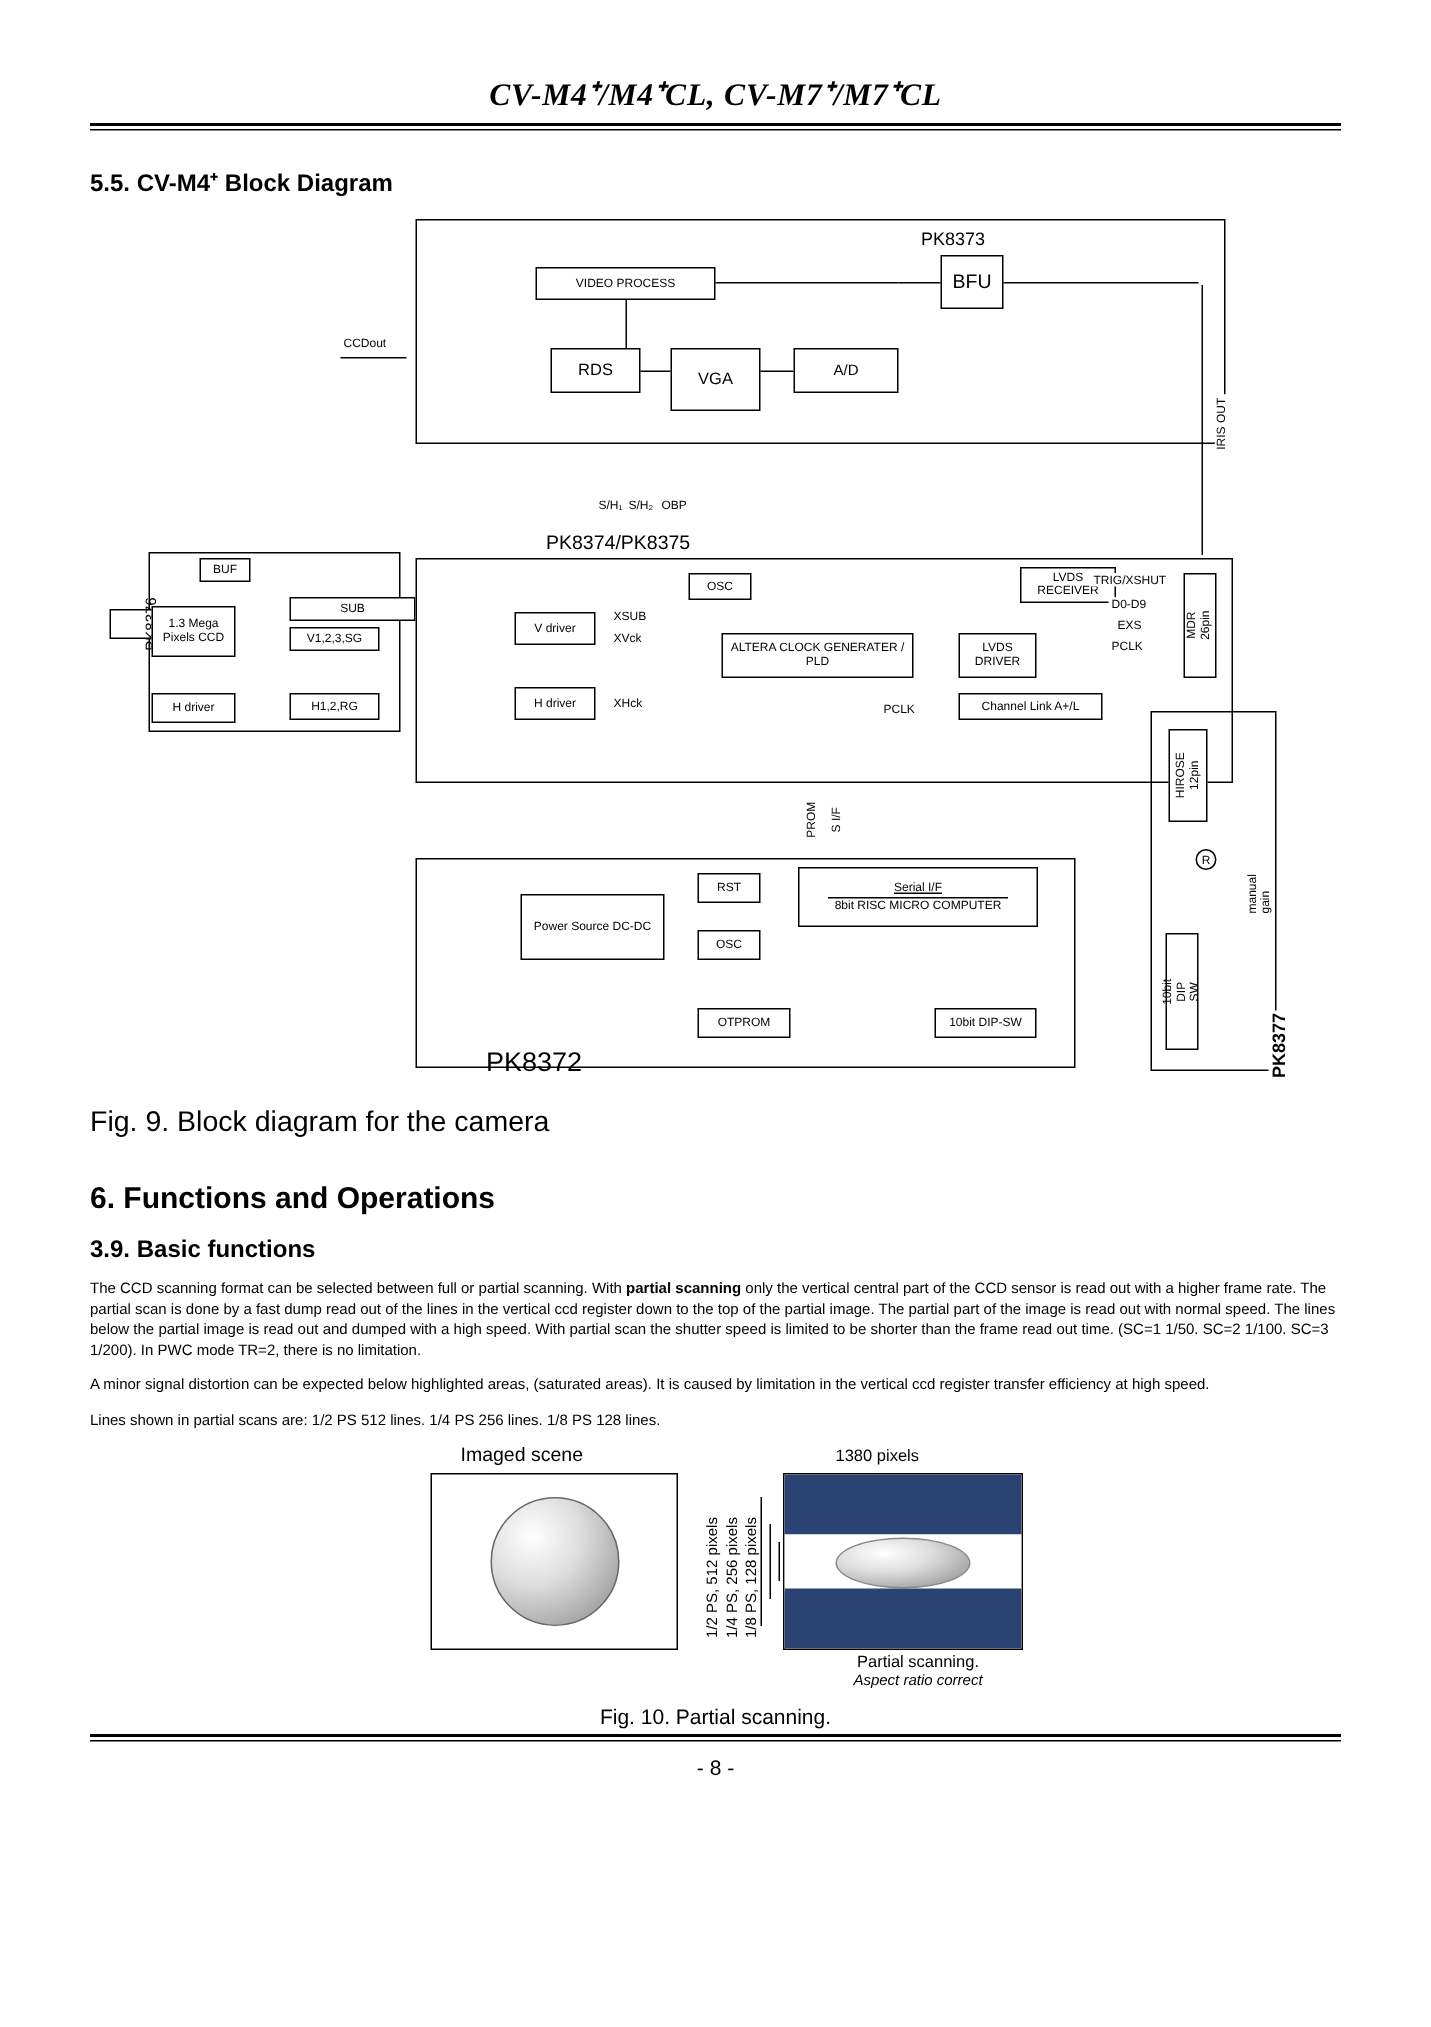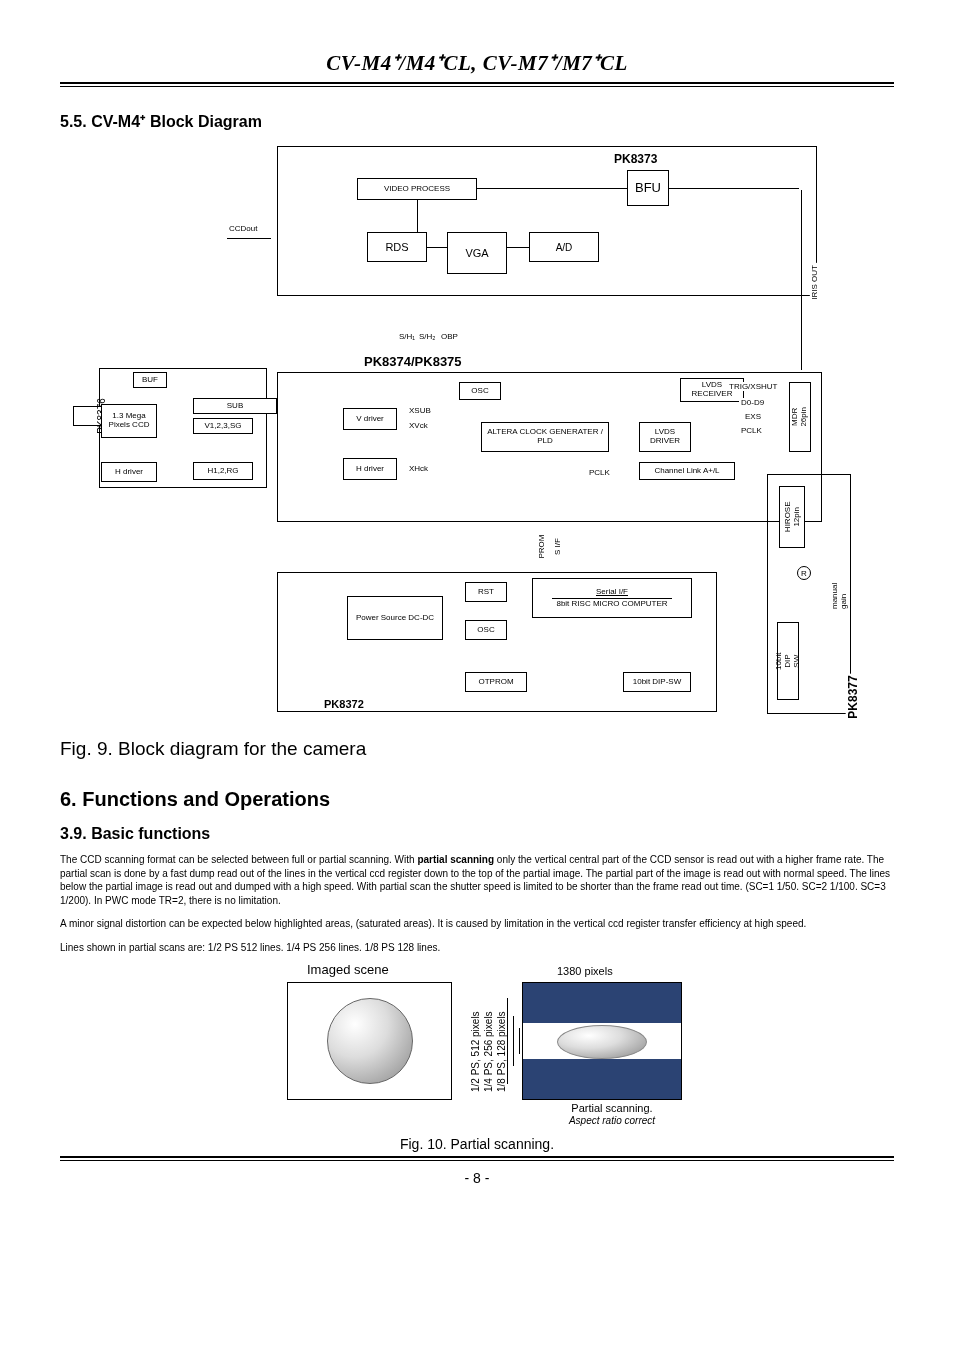--- a/index.html
+++ b/index.html
@@ -76,21 +76,21 @@
   }
   .bd-label {
     position: absolute;
     font-size: 8px;
     background: #fff;
     padding: 0 2px;
   }
   .bd-title {
     position: absolute;
     font-size: 12px;
-    font-weight: bold;
+    font-weight: normal;
     padding-left: 27px;
   }
   .bd-region {
     position: absolute;
     border: 1px solid #000;
     background: rgba(0,0,0,0);
   }
   .bd-line {
     position: absolute;
     background: #000;
@@ -295,21 +295,21 @@
     <div class="bd-box" style="left:368px; top:440px; width:42px; height:20px;">RST</div>
     <div class="bd-box" style="left:368px; top:478px; width:42px; height:20px;">OSC</div>
     <div class="bd-box" style="left:368px; top:530px; width:62px; height:20px;">OTPROM</div>
     <div class="bd-box" style="left:435px; top:436px; width:160px; height:40px;">
       <div>
         <div style="border-bottom:1px solid #000; padding:1px 4px;text-decoration:underline;">Serial I/F</div>
         <div style="padding:1px 4px;">8bit RISC MICRO COMPUTER</div>
       </div>
     </div>
     <div class="bd-box" style="left:526px; top:530px; width:68px; height:20px;">10bit DIP-SW</div>
-    <div class="bd-title" style="left:200px; top:556px; font-size:11px;">PK8372</div>
+    <div class="bd-title" style="left:200px; top:556px; font-size:18px;">PK8372</div>
 
     <div class="bd-region" style="left:670px; top:332px; width:84px; height:240px;"></div>
     <div class="bd-box" style="left:682px; top:344px; width:26px; height:62px;">
         <span class="rot90">HIROSE 12pin</span>
       </div>
     <div class="bd-label rot90" style="left:724px; top:442px;">manual gain</div>
     <div class="bd-label" style="left:700px; top:424px; border:1px solid #000; width:14px; height:14px; border-radius:50%; display:flex; align-items:center; justify-content:center;">R</div>
     <div class="bd-box" style="left:680px; top:480px; width:22px; height:78px;">
         <span class="rot90">10bit DIP SW</span>
       </div>

